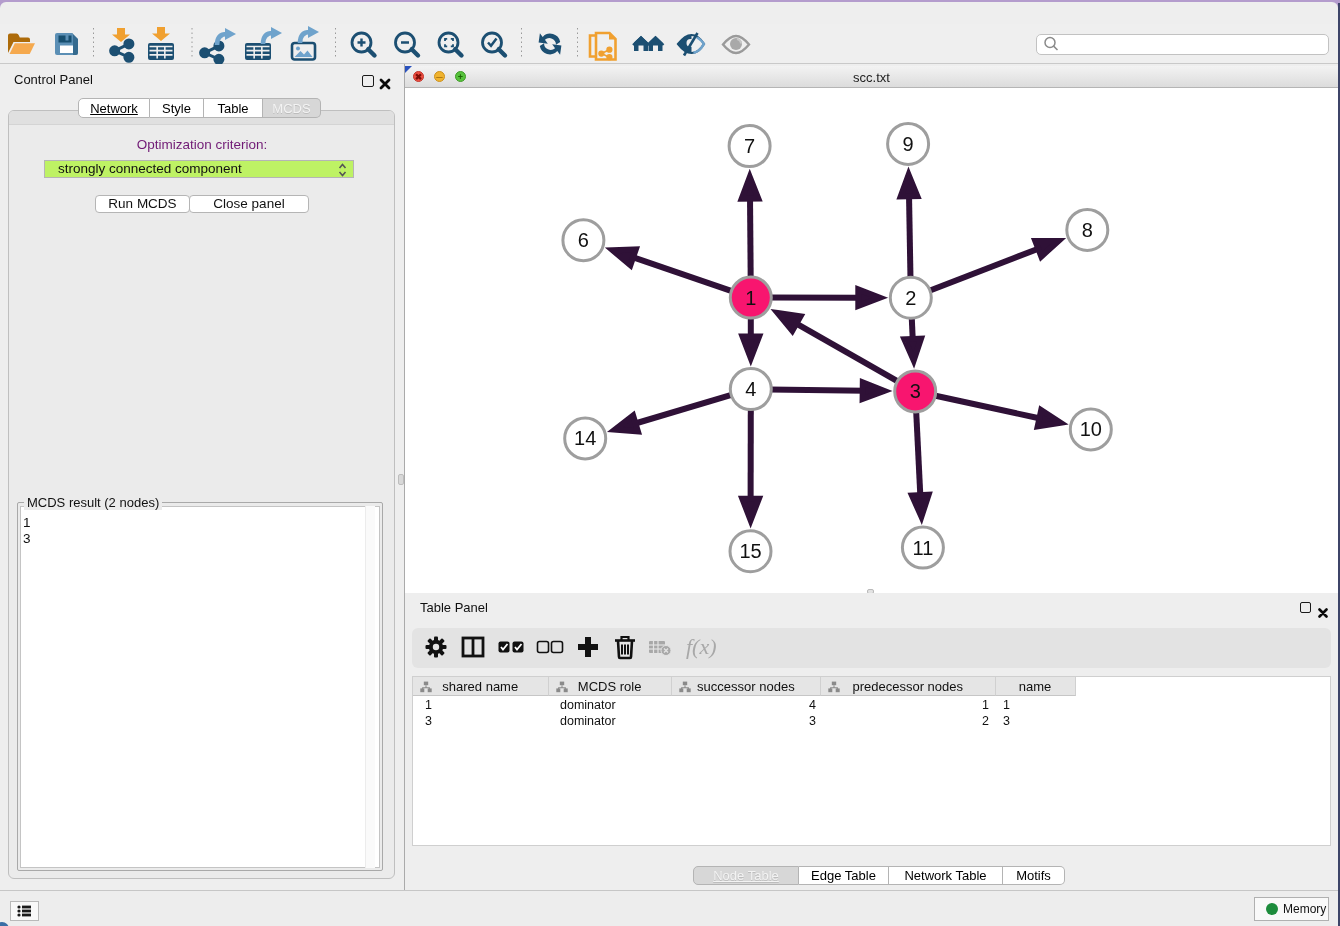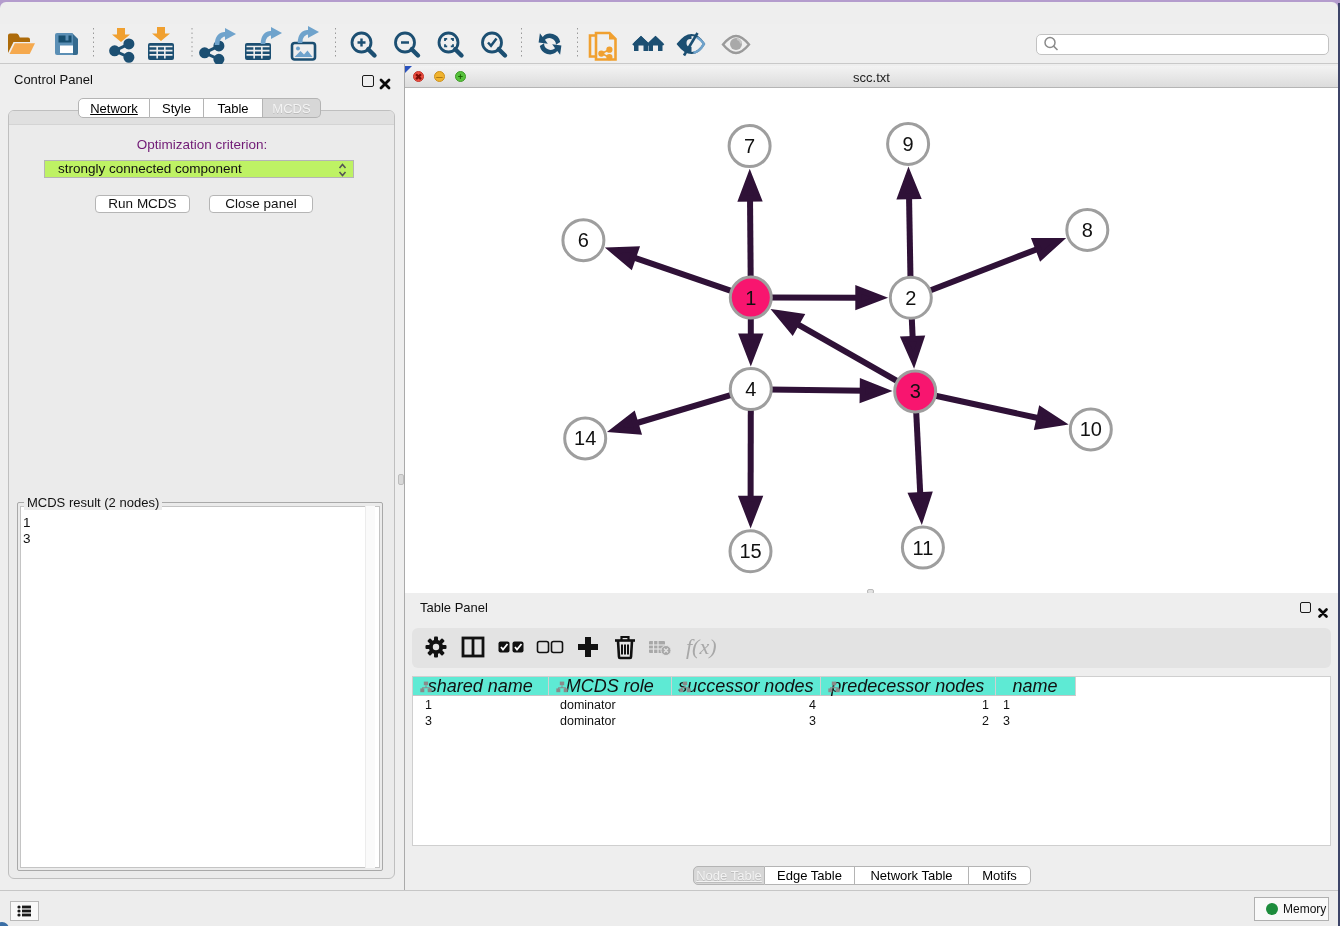--- a/index.html
+++ b/index.html
@@ -22,42 +22,42 @@
 .tabs { display:flex; font-size:13px; }
 #cp-tabs { left:78px; top:34px; height:20px; }
 .tab { border:1px solid #b4b4b4; border-left:none; background:#fff; color:#000; display:flex; align-items:center; justify-content:center; height:20px; }
 .tab.first { border-left:1px solid #b4b4b4; border-radius:5px 0 0 5px;text-decoration:underline; }
 .tab.last { border-radius:0 5px 5px 0; }
 .tab.sel { background:#d7d7d7; color:#f3f3f3; text-shadow:0 1px 0 #bdbdbd; }
 #opt-label { left:0; top:73px; width:404px; text-align:center; font-size:13.5px; color:#701a75; }
 #opt-select { left:44px; top:96px; width:310px; height:18px; background:#bef264; border:1px solid #b5b5b5; border-radius:0; font-size:13.5px; color:#111; line-height:16px; padding-left:13px; }
 .btn { background:#fff; border:1px solid #b5b5b5; border-radius:4px; font-size:13.5px; color:#111; text-align:center; line-height:16px; height:18px; }
 #btn-run { left:95px; top:131px; width:95px; }
-#btn-close { left:209px; top:131px; width:104px;text-align:center; }
+#btn-close { left:189px; top:131px; width:120px;text-align:center; }
 #fieldset { left:17px; top:438px; width:366px; height:369px; border:1px solid #a9a9a9; border-radius:2px; background:#ebebeb; }
 #fs-inner { left:20px; top:442px; width:360px; height:362px; background:#fff; border:1px solid #c4c4c4; }
 #fs-legend { left:24px; top:431px; background:#ebebeb; padding:0 3px; font-size:13px; color:#111; }
 #fs-text { left:23px; top:451px; font-size:13.5px; color:#111; line-height:16px; }
 #fs-scroll { left:365px; top:442px; width:10px; height:362px; background:#fafafa; border-left:1px solid #ececec; }
 
 #vsplit { left:404px; top:62px; width:1px; height:826px; background:#aaaaaa; }
 #vgrip { left:398px; top:472px; width:6px; height:11px; background:#d8d8d8; border:1px solid #bdbdbd; border-radius:2px; }
 #hgrip { left:867px; top:587px; width:7px; height:5px; background:#e2e2e2; border:1px solid #b9b9b9; border-radius:2px; }
 
 #net { left:405px; top:64px; width:933px; height:527px; background:#fff; }
 #net-title { left:0; top:0; width:933px; height:22px; background:linear-gradient(#f3f3f3,#dcdcdc); border-bottom:1px solid #b5b5b5; }
 #net-title .t { width:100%; top:4px; text-align:center; font-size:13px; color:#222; }
 .mtl { width:11px; height:11px; border-radius:50%; top:5px; font-size:9px; line-height:11px; text-align:center; font-weight:bold; }
 #net-corner { left:0; top:0; width:0; height:0; border-top:7px solid #2a52be; border-right:7px solid transparent; }
 
 #tp { left:405px; top:591px; width:933px; height:297px; background:#eeeeee; }
 #tp-title { left:15px; top:7px; font-size:13px; color:#111; }
 #tp-toolbar { left:7px; top:35px; width:919px; height:40px; background:#e3e3e3; border-radius:6px; }
 #tp-table { left:7px; top:83px; width:919px; height:170px; background:#fff; border:1px solid #cfcfcf; }
-.hcell { top:0; height:19px; background:#5eead4; border-right:1px solid #d0d0d0; border-bottom:1px solid #c6c6c6; font-size:18px; color:#111; text-align:center; line-height:19px;font-style:italic; }
+.hcell { top:0; height:19px; background:#e5e5e5; border-right:1px solid #d0d0d0; border-bottom:1px solid #c6c6c6; font-size:13px; color:#111; text-align:center; line-height:19px; }
 .rcell { font-size:12.5px; color:#111; height:16px; line-height:16px; }
 #tp-tabs { left:288px; top:273px; height:19px; }
 #tp-tabs .tab { height:19px; }
 
 #status { left:0; top:888px; width:1338px; height:36px; background:#ededed; border-top:1px solid #c6c6c6; }
 #lbtn { left:10px; top:10px; width:29px; height:20px; background:#f9f9f9; border:1px solid #b9b9b9; }
 #membtn { left:1254px; top:6px; width:75px; height:24px; background:#f9f9f9; border:1px solid #b0b0b0; font-size:12.5px; color:#111; display:flex; align-items:center; }
 </style></head>
 <body>
 <div id="rstrip" class="abs"></div>
@@ -398,21 +398,21 @@
         <div class="rcell abs" style="left:258px;top:20px;width:145px;text-align:right">4</div>
         <div class="rcell abs" style="left:408px;top:20px;width:168px;text-align:right">1</div>
         <div class="rcell abs" style="left:590px;top:20px">1</div>
         <div class="rcell abs" style="left:12px;top:36px">3</div>
         <div class="rcell abs" style="left:147px;top:36px">dominator</div>
         <div class="rcell abs" style="left:258px;top:36px;width:145px;text-align:right">3</div>
         <div class="rcell abs" style="left:408px;top:36px;width:168px;text-align:right">2</div>
         <div class="rcell abs" style="left:590px;top:36px">3</div>
       </div>
     <div id="tp-tabs" class="abs tabs">
-      <div class="tab first sel" style="width:72px">Node Table</div>
+      <div class="tab first sel" style="width:106px">Node Table</div>
       <div class="tab" style="width:90px">Edge Table</div>
       <div class="tab" style="width:114px">Network Table</div>
       <div class="tab last" style="width:62px">Motifs</div>
     </div>
   </div>
   <div id="status" class="abs">
     <div id="lbtn" class="abs">
       <svg width="27" height="18" viewBox="0 0 27 18" style="margin:0">
           <g fill="#1a1a1a">
             <circle cx="8" cy="5" r="1.6"></circle>

